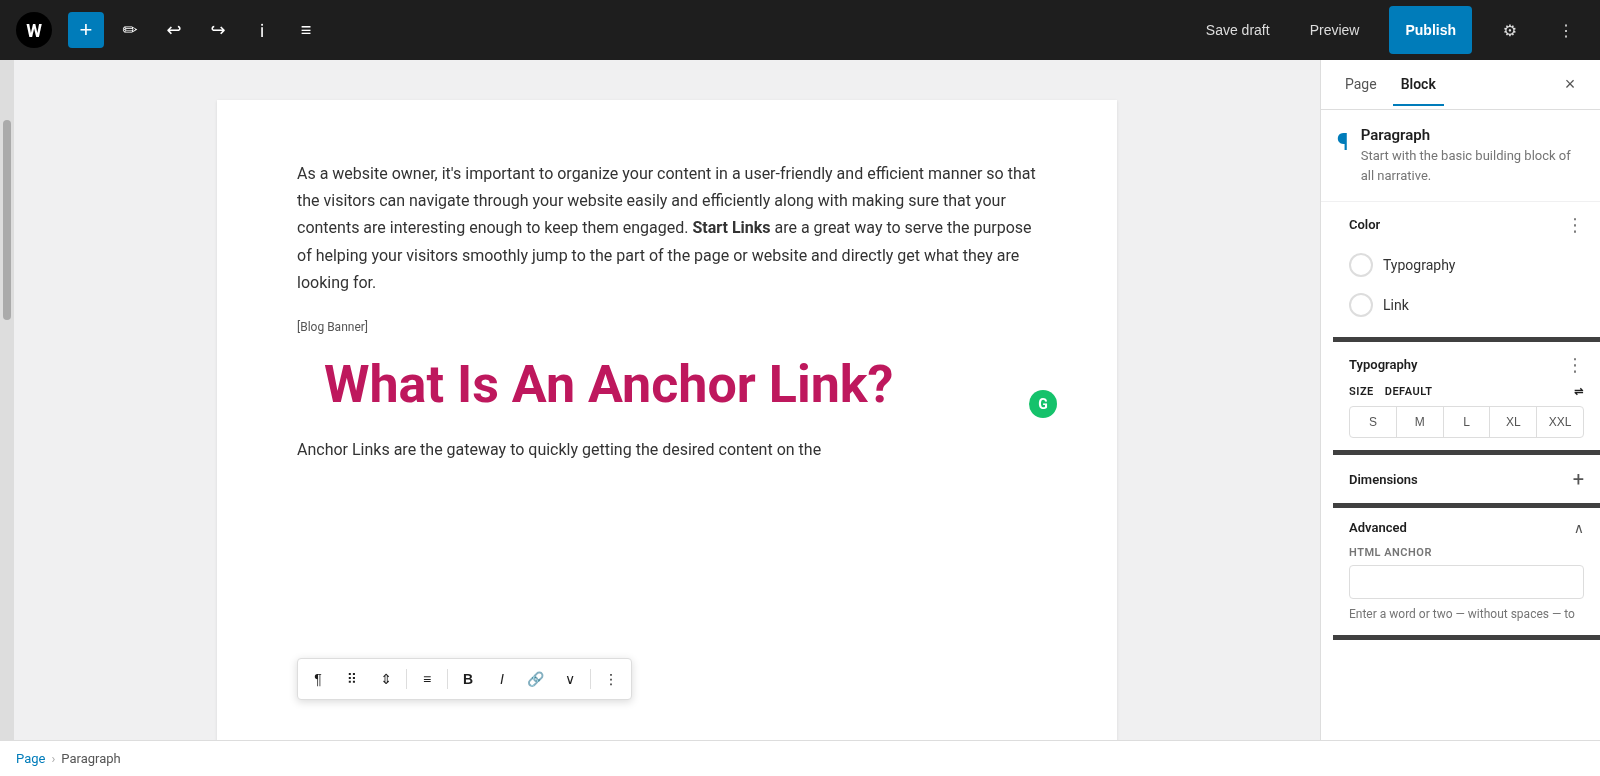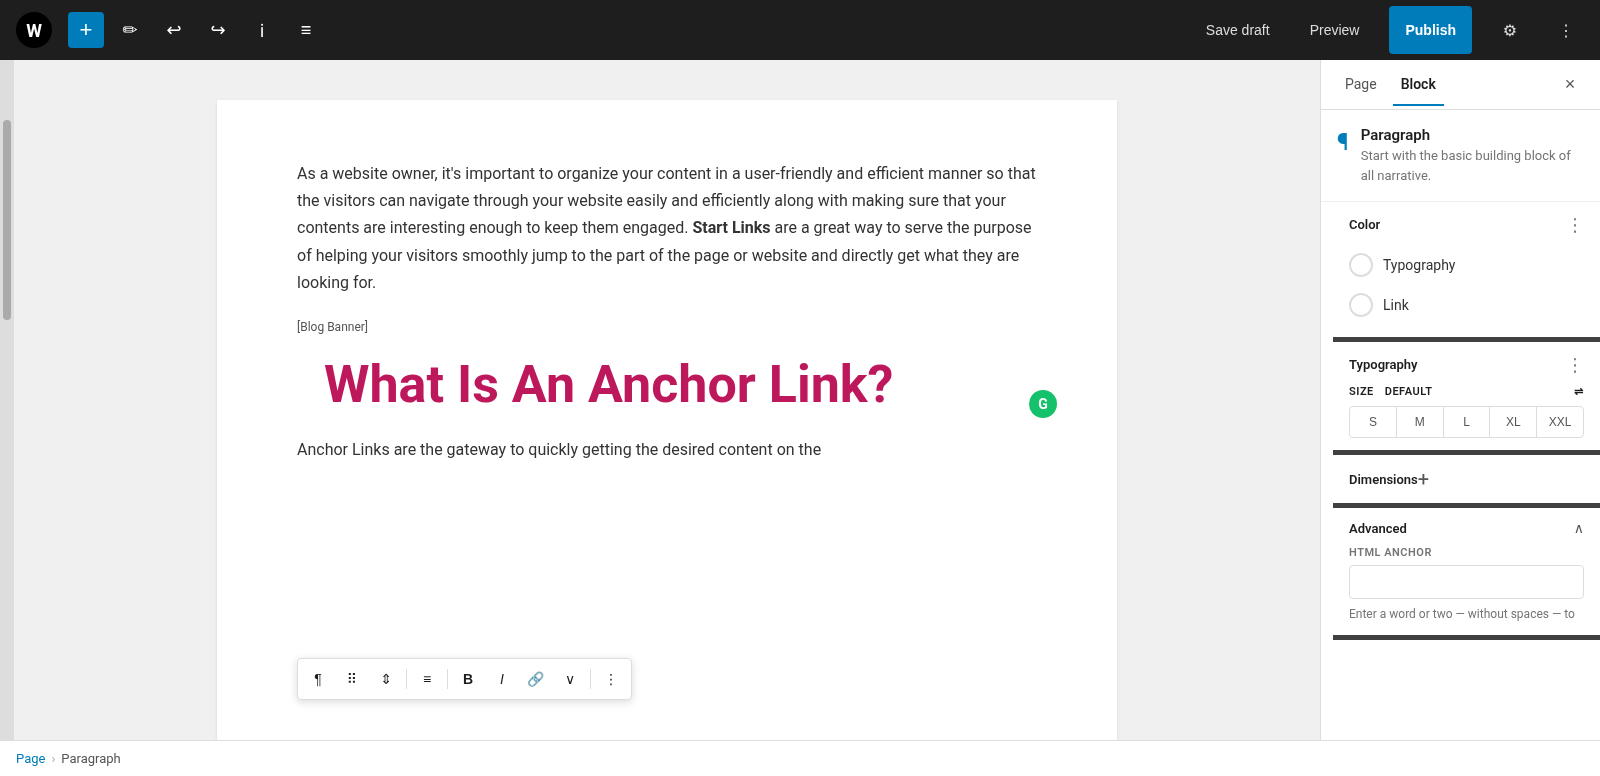--- a/index.html
+++ b/index.html
@@ -360,27 +360,28 @@
       cursor: pointer;
       color: #555;
       text-align: center;
     }
     .size-btn:last-child { border-right: none; }
 
     
     .dimensions-header {
       display: flex;
       align-items: center;
+      justify-content: space-between;
     }
     .add-icon { font-size: 20px; color: #555; cursor: pointer; }
 
     
     .advanced-header {
       display: flex;
-      align-items: center;
+      align-items: flex-start;
       justify-content: space-between;
       cursor: pointer;
     }
     .advanced-arrow { font-size: 14px; color: #555; }
     .anchor-label {
       font-size: 11px;
       font-weight: 600;
       color: #757575;
       text-transform: uppercase;
       letter-spacing: 0.5px;

